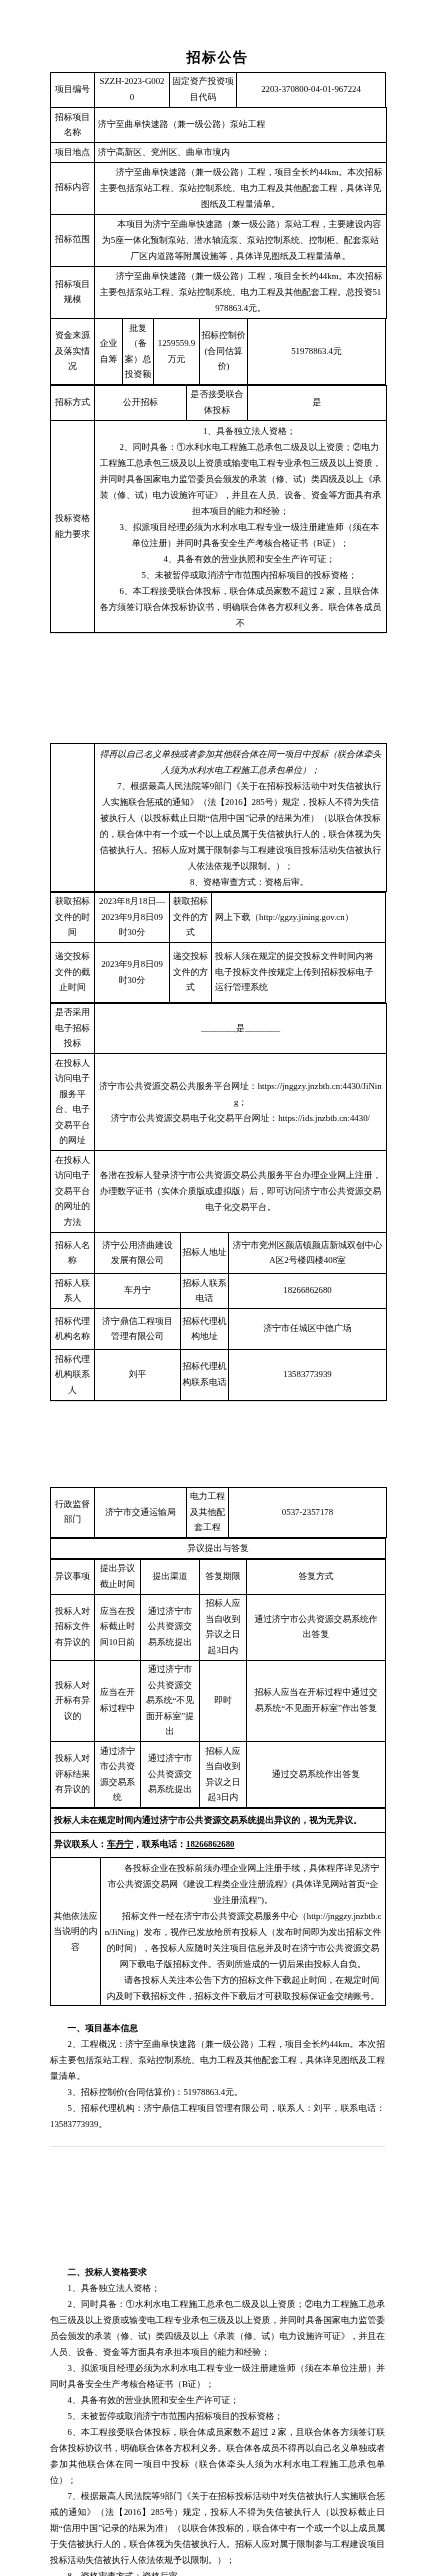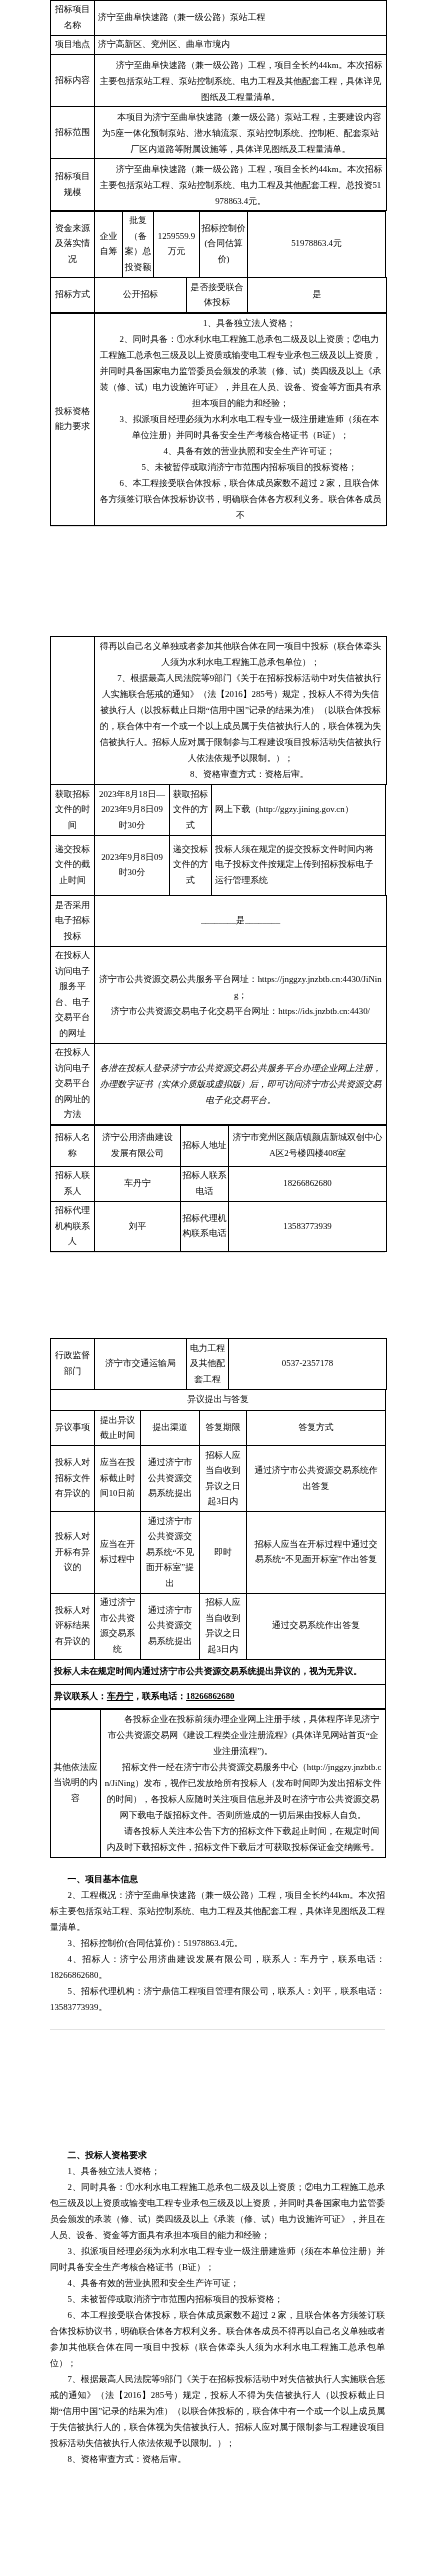--- a/index.html
+++ b/index.html
@@ -31,21 +31,38 @@
   .u{text-decoration:underline;}
   .prose{margin-top:13.4px;}
   .prose p{margin:0;line-height:16px;text-indent:2em;text-align:justify;}
   .prose p.hd{font-weight:bold;}
 </style>
 </head>
 <body>
 
 <div class="inner">
 
-
+  <div class="doc-title">招标公告</div>
+
+  <table>
+    <colgroup>
+        <col style="width:44px">
+        <col style="width:75px">
+        <col style="width:67px">
+        <col style="width:149px">
+      </colgroup>
+    <tbody>
+        <tr class="h56">
+      <td class="lbl">项目编号</td>
+      <td>SZZH-2023-G0020</td>
+      <td class="lbl">固定资产投资项目代码</td>
+      <td>2203-370800-04-01-967224</td>
+    </tr>
+  </tbody>
+    </table>
   <table>
     <colgroup>
         <col style="width:44px">
         <col style="width:292px">
       </colgroup>
     <tbody>
         <tr class="h32">
       <td class="lbl">招标项目名称</td>
       <td class="left">济宁至曲阜快速路（兼一级公路）泵站工程</td>
     </tr>
@@ -133,21 +150,21 @@
 
   <table style="margin-top:0;">
     <colgroup>
         <col style="width:44px">
         <col style="width:292px">
       </colgroup>
     <tbody>
         <tr>
       <td class="lbl"></td>
       <td class="list">
-        <p style="text-indent:0;">得再以自己名义单独或者参加其他联合体在同一项目中投标（联合体牵头人须为水利水电工程施工总承包单位）；</p>
+        <p style="text-indent:0;font-style:italic;">得再以自己名义单独或者参加其他联合体在同一项目中投标（联合体牵头人须为水利水电工程施工总承包单位）；</p>
         <p>7、根据最高人民法院等9部门《关于在招标投标活动中对失信被执行人实施联合惩戒的通知》（法【2016】285号）规定，投标人不得为失信被执行人（以投标截止日期“信用中国”记录的结果为准）（以联合体投标的，联合体中有一个或一个以上成员属于失信被执行人的，联合体视为失信被执行人。招标人应对属于限制参与工程建设项目投标活动失信被执行人依法依规予以限制。）；</p>
         <p>8、资格审查方式：资格后审。</p>
       </td>
     </tr>
   </tbody>
     </table>
   <table>
     <colgroup>
         <col style="width:44px">
         <col style="width:75px">
@@ -182,21 +199,21 @@
     <tr>
       <td class="lbl">在投标人访问电子服务平台、电子交易平台的网址</td>
       <td class="para">
         <p style="text-indent:0;">济宁市公共资源交易公共服务平台网址：https://jnggzy.jnzbtb.cn:4430/JiNing；</p>
         <p style="text-indent:0;">济宁市公共资源交易电子化交易平台网址：https://ids.jnzbtb.cn:4430/</p>
       </td>
     </tr>
     <tr>
       <td class="lbl">在投标人访问电子交易平台的网址的方法</td>
       <td class="para">
-            <p style="text-indent:0;font-style:italic;">各潜在投标人登录济宁市公共资源交易公共服务平台办理企业网上注册，办理数字证书（实体介质版或虚拟版）后，即可访问济宁市公共资源交易电子化交易平台。</p>
+            <p style="text-indent:0;">各潜在投标人登录济宁市公共资源交易公共服务平台办理企业网上注册，办理数字证书（实体介质版或虚拟版）后，即可访问济宁市公共资源交易电子化交易平台。</p>
           </td>
     </tr>
   </tbody>
     </table>
   <table>
     <colgroup>
         <col style="width:44px">
         <col style="width:86px">
         <col style="width:48px">
         <col style="width:158px">
@@ -206,20 +223,26 @@
       <td class="lbl">招标人名称</td>
       <td>济宁公用济曲建设发展有限公司</td>
       <td class="lbl">招标人地址</td>
       <td>济宁市兖州区颜店镇颜店新城双创中心A区2号楼四楼408室</td>
     </tr>
     <tr class="h62">
       <td class="lbl">招标人联系人</td>
       <td>车丹宁</td>
       <td class="lbl">招标人联系电话</td>
       <td>18266862680</td>
+    </tr>
+    <tr class="h76">
+      <td class="lbl">招标代理机构名称</td>
+      <td>济宁鼎信工程项目管理有限公司</td>
+      <td class="lbl">招标代理机构地址</td>
+      <td>济宁市任城区中德广场</td>
     </tr>
     <tr class="h62">
       <td class="lbl">招标代理机构联系人</td>
       <td>刘平</td>
       <td class="lbl">招标代理机构联系电话</td>
       <td>13583773939</td>
     </tr>
   </tbody>
     </table>
 
@@ -319,21 +342,20 @@
         <p>请各投标人关注本公告下方的招标文件下载起止时间，在规定时间内及时下载招标文件，招标文件下载后才可获取投标保证金交纳账号。</p>
       </td>
     </tr>
   </tbody>
     </table>
 
   <div class="prose">
     <p class="hd">一、项目基本信息</p>
     <p>2、工程概况：济宁至曲阜快速路（兼一级公路）工程，项目全长约44km。本次招标主要包括泵站工程、泵站控制系统、电力工程及其他配套工程，具体详见图纸及工程量清单。</p>
     <p>3、招标控制价(合同估算价)：51978863.4元。</p>
-    <p>4、招标人：济宁公用济曲建设发展有限公司，联系人：车丹宁，联系电话：18266862680。</p>
     <p>5、招标代理机构：济宁鼎信工程项目管理有限公司，联系人：刘平，联系电话：13583773939。</p>
   </div>
 
   <div class="pagegap" style="height:103px;margin-top:14.4px;"></div>
 
   <div class="prose">
     <p class="hd">二、投标人资格要求</p>
     <p>1、具备独立法人资格；</p>
     <p>2、同时具备：①水利水电工程施工总承包二级及以上资质；②电力工程施工总承包三级及以上资质或输变电工程专业承包三级及以上资质，并同时具备国家电力监管委员会颁发的承装（修、试）类四级及以上《承装（修、试）电力设施许可证》，并且在人员、设备、资金等方面具有承担本项目的能力和经验；</p>
     <p>3、拟派项目经理必须为水利水电工程专业一级注册建造师（须在本单位注册）并同时具备安全生产考核合格证书（B证）；</p>

